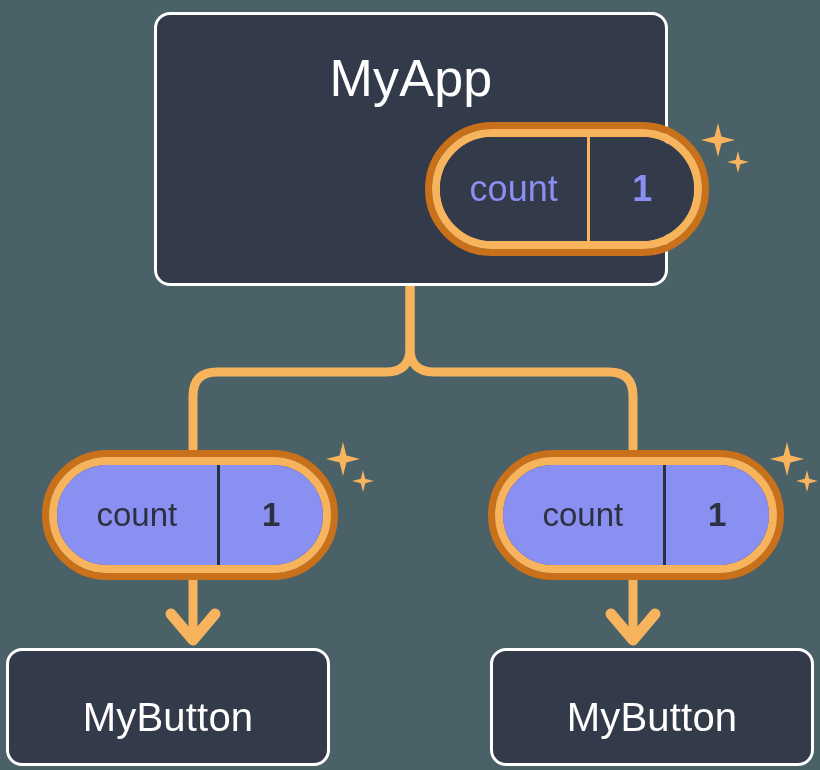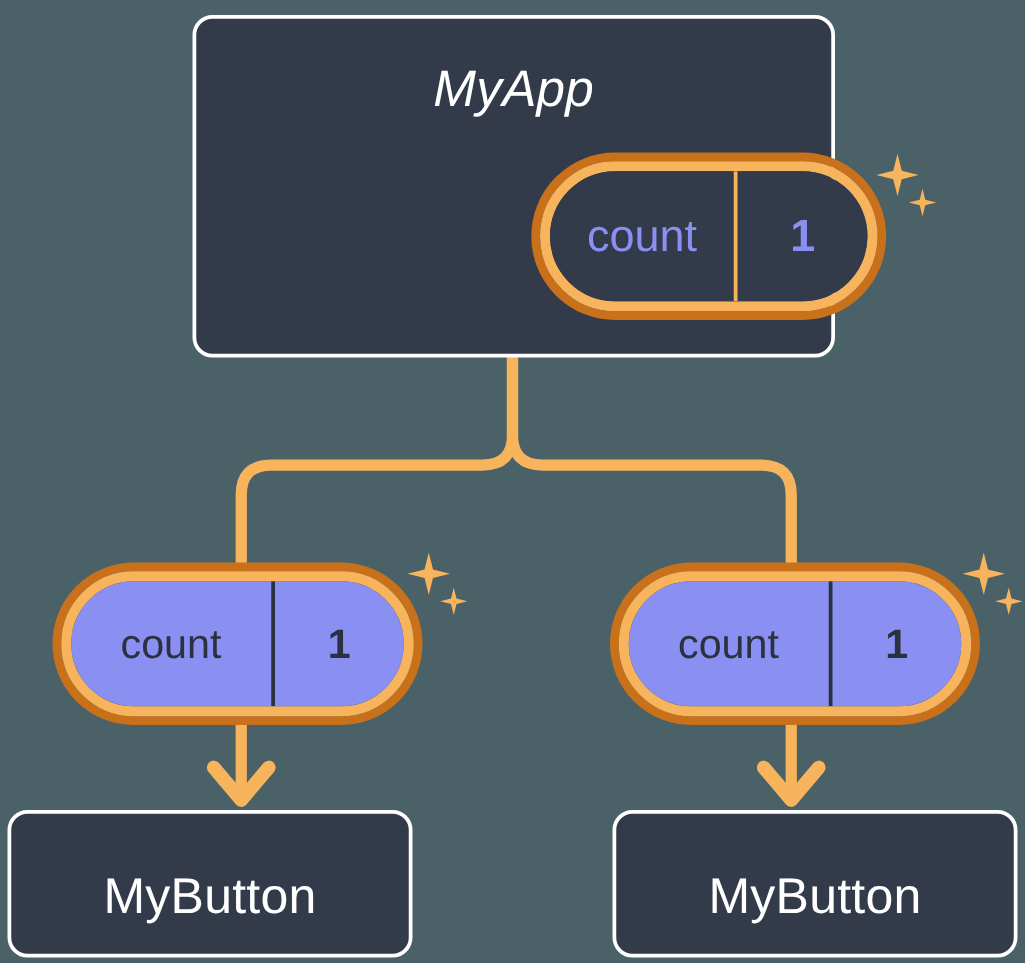--- a/index.html
+++ b/index.html
@@ -48,22 +48,21 @@
     left: 154px;
     top: 12px;
     width: 514px;
     height: 274px;
   }
   #card-myapp .node-title {
     position: absolute;
     left: 0;
     top: 33px;
     width: 100%;
-    font-size: 41px;
-    font-style: italic;
+    font-size: 52px;
   }
 
   .card-mybutton {
     height: 118px;
   }
   #card-mybutton-left {
     left: 6px;
     top: 648px;
     width: 324px;
   }

